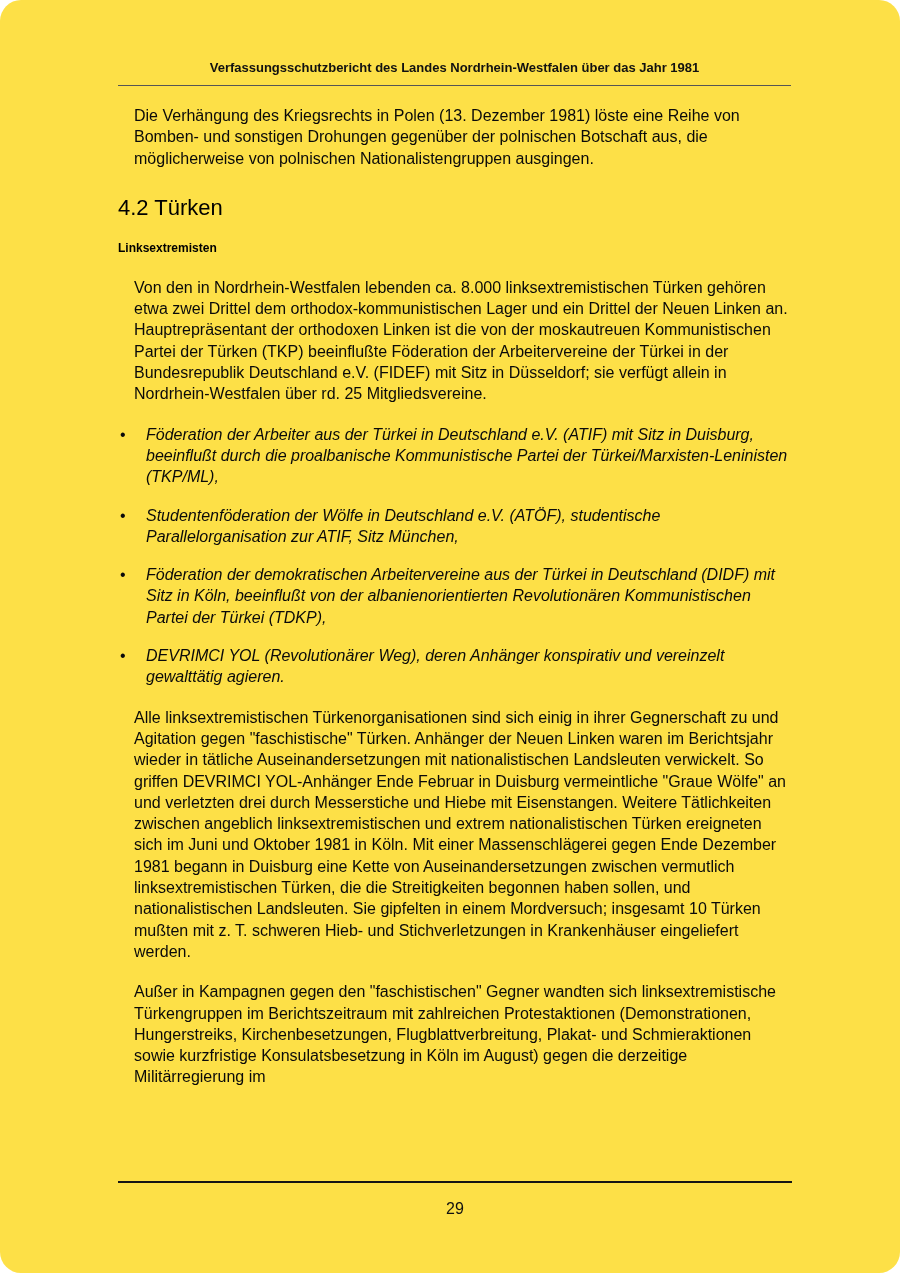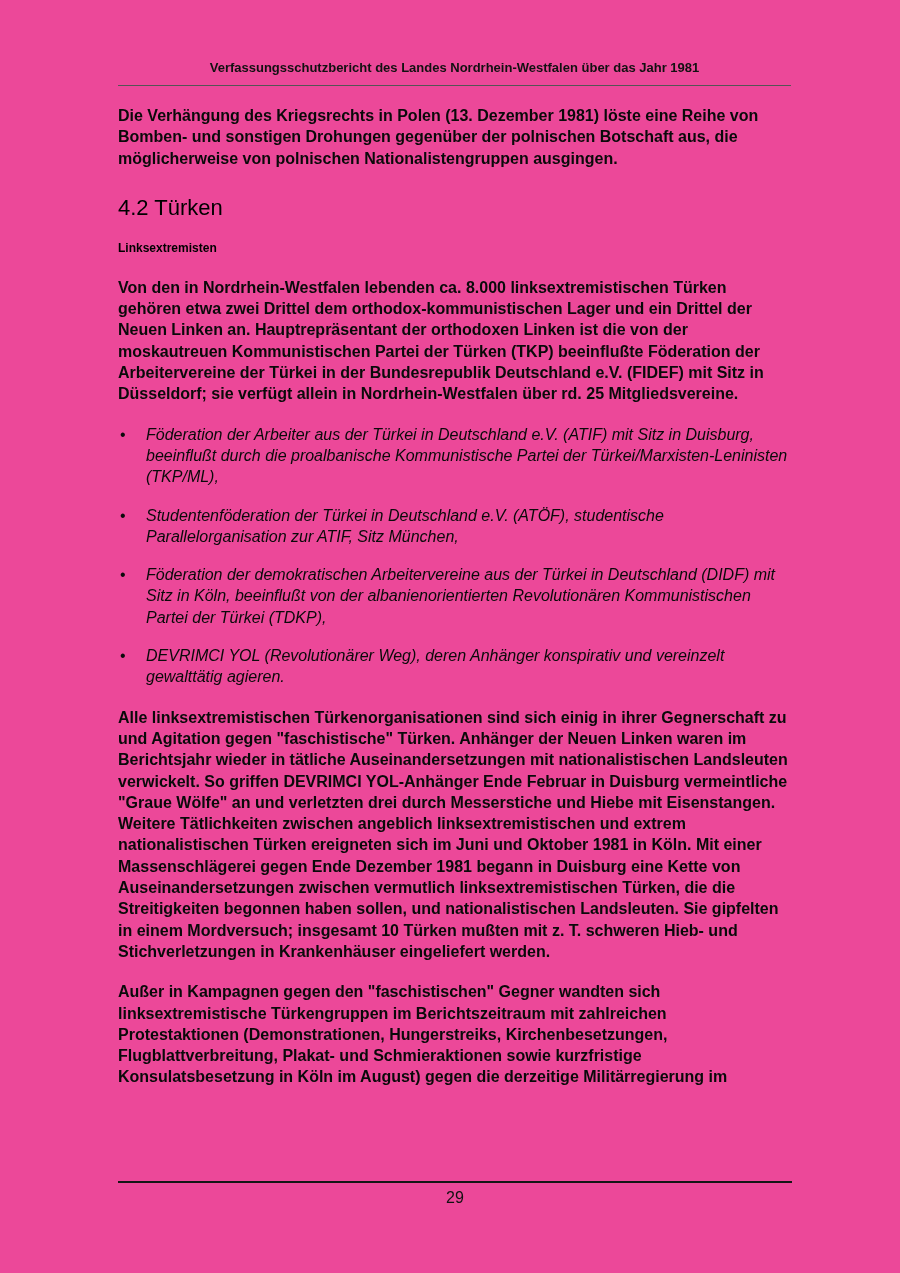--- a/index.html
+++ b/index.html
@@ -4,46 +4,46 @@
 <style>
   html, body {
     margin: 0;
     padding: 0;
     background: #ffffff;
   }
   .page {
     position: relative;
     width: 900px;
     height: 1273px;
-    background: #ec4899;
+    background: #fde047;
     font-family: "Liberation Sans", "DejaVu Sans", sans-serif;
     color: #0a0a0a;
     overflow: hidden;
+    border-radius: 21px;
   }
   .content {
     position: absolute;
     left: 118px;
     top: 60px;
     width: 673px;
   }
   .doc-header {
     text-align: center;
     font-weight: bold;
     font-size: 13px;
     line-height: 16px;
     color: #111;
     padding-bottom: 9px;
     border-bottom: 1px solid #555;
   }
   .body-text {
     font-size: 16px;
     line-height: 21.3px;
-    margin: 0 0 19px 0;
+    margin: 0 0 19px 16px;
     text-align: left;
-    font-weight: bold;
   }
   .first-para {
     margin-top: 19px;
   }
   h2.section-heading {
     font-size: 22px;
     line-height: 25px;
     margin: 26px 0 0 0;
     font-weight: normal;
     color: #000;
@@ -81,21 +81,21 @@
   .doc-footer {
     position: absolute;
     left: 118px;
     top: 1181px;
     width: 674px;
     border-top: 2.5px solid #151515;
     text-align: center;
   }
   .page-number {
     display: inline-block;
-    padding-top: 6px;
+    padding-top: 17px;
     font-size: 16px;
     color: #111;
   }
 </style>
 </head>
 <body>
 
 <div class="page">
   <div class="content">
 
@@ -110,21 +110,21 @@
     <p class="body-text">Von den in Nordrhein-Westfalen lebenden ca. 8.000 linksextremistischen Türken gehören etwa zwei Drittel dem orthodox-kommunistischen Lager und ein Drittel der Neuen Linken an. Hauptrepräsentant der orthodoxen Linken ist die von der moskautreuen Kommunistischen Partei der Türken (TKP) beeinflußte Föderation der Arbeitervereine der Türkei in der Bundesrepublik Deutschland e.V. (FIDEF) mit Sitz in Düsseldorf; sie verfügt allein in Nordrhein-Westfalen über rd. 25 Mitgliedsvereine.</p>
 
 
     <ul class="org-list">
       <li>
         <span class="bullet">•</span>
         <span class="li-text">Föderation der Arbeiter aus der Türkei in Deutschland e.V. (ATIF) mit Sitz in Duisburg, beeinflußt durch die proalbanische Kommunistische Partei der Türkei/Marxisten-Leninisten (TKP/ML),</span>
       </li>
       <li>
         <span class="bullet">•</span>
-        <span class="li-text">Studentenföderation der Türkei in Deutschland e.V. (ATÖF), studentische Parallelorganisation zur ATIF, Sitz München,</span>
+        <span class="li-text">Studentenföderation der Wölfe in Deutschland e.V. (ATÖF), studentische Parallelorganisation zur ATIF, Sitz München,</span>
       </li>
       <li>
         <span class="bullet">•</span>
         <span class="li-text">Föderation der demokratischen Arbeitervereine aus der Türkei in Deutschland (DIDF) mit Sitz in Köln, beeinflußt von der albanienorientierten Revolutionären Kommunistischen Partei der Türkei (TDKP),</span>
       </li>
       <li>
         <span class="bullet">•</span>
         <span class="li-text">DEVRIMCI YOL (Revolutionärer Weg), deren Anhänger konspirativ und vereinzelt gewalttätig agieren.</span>
       </li>
     </ul>

